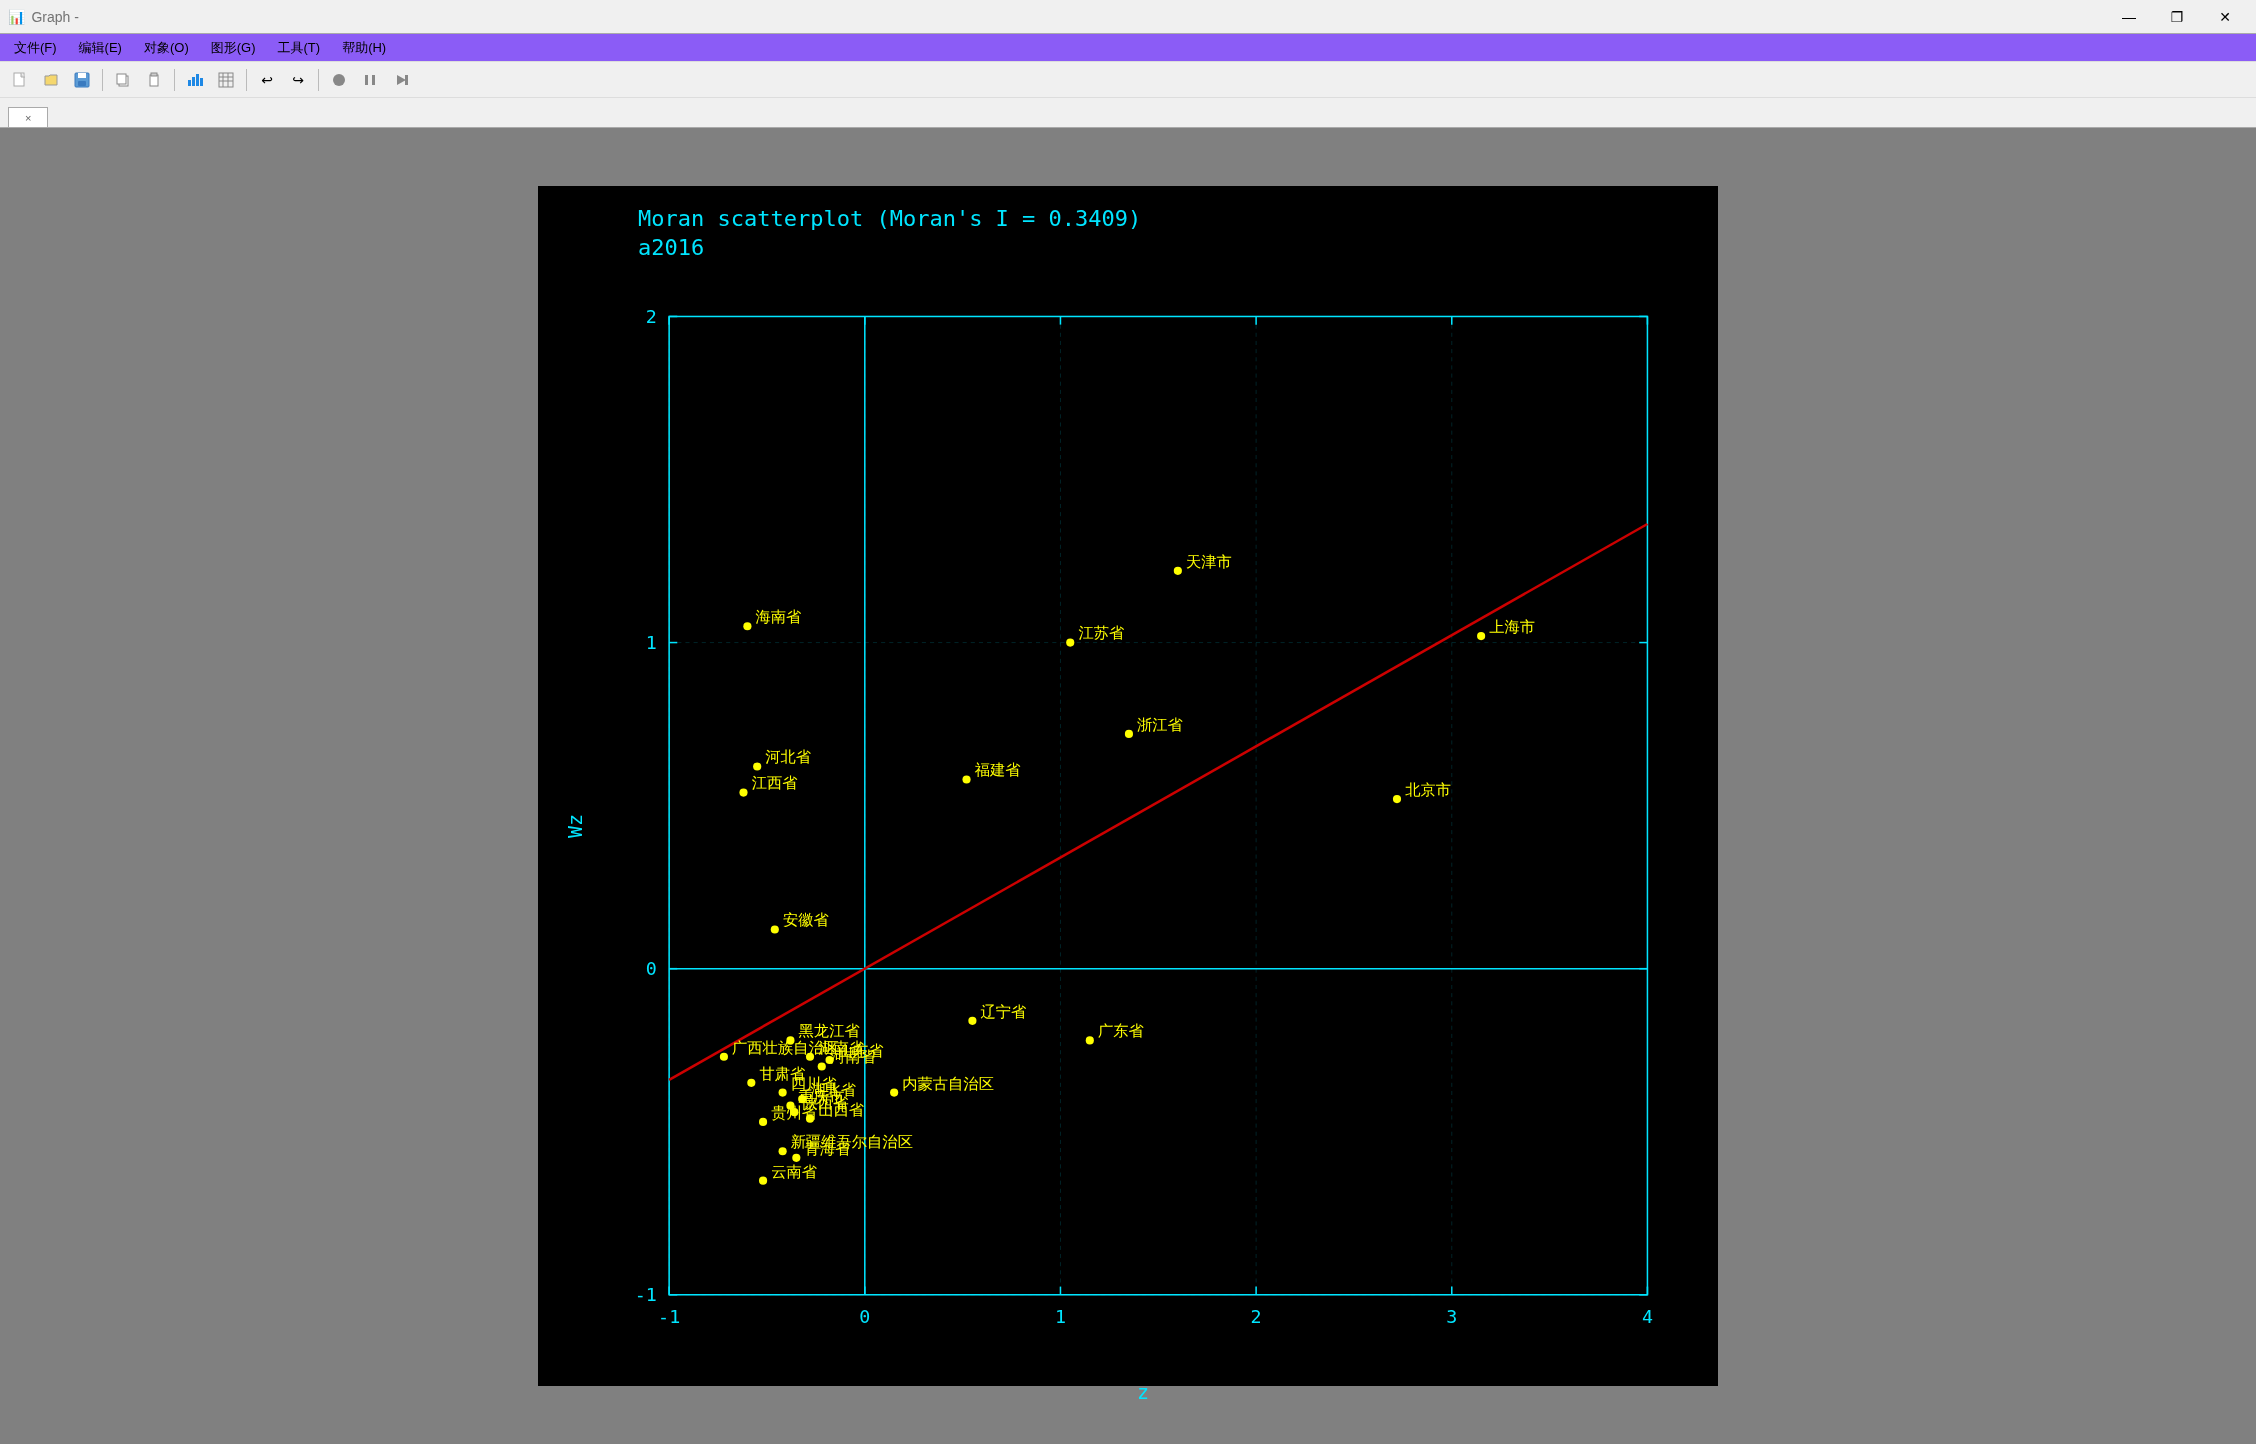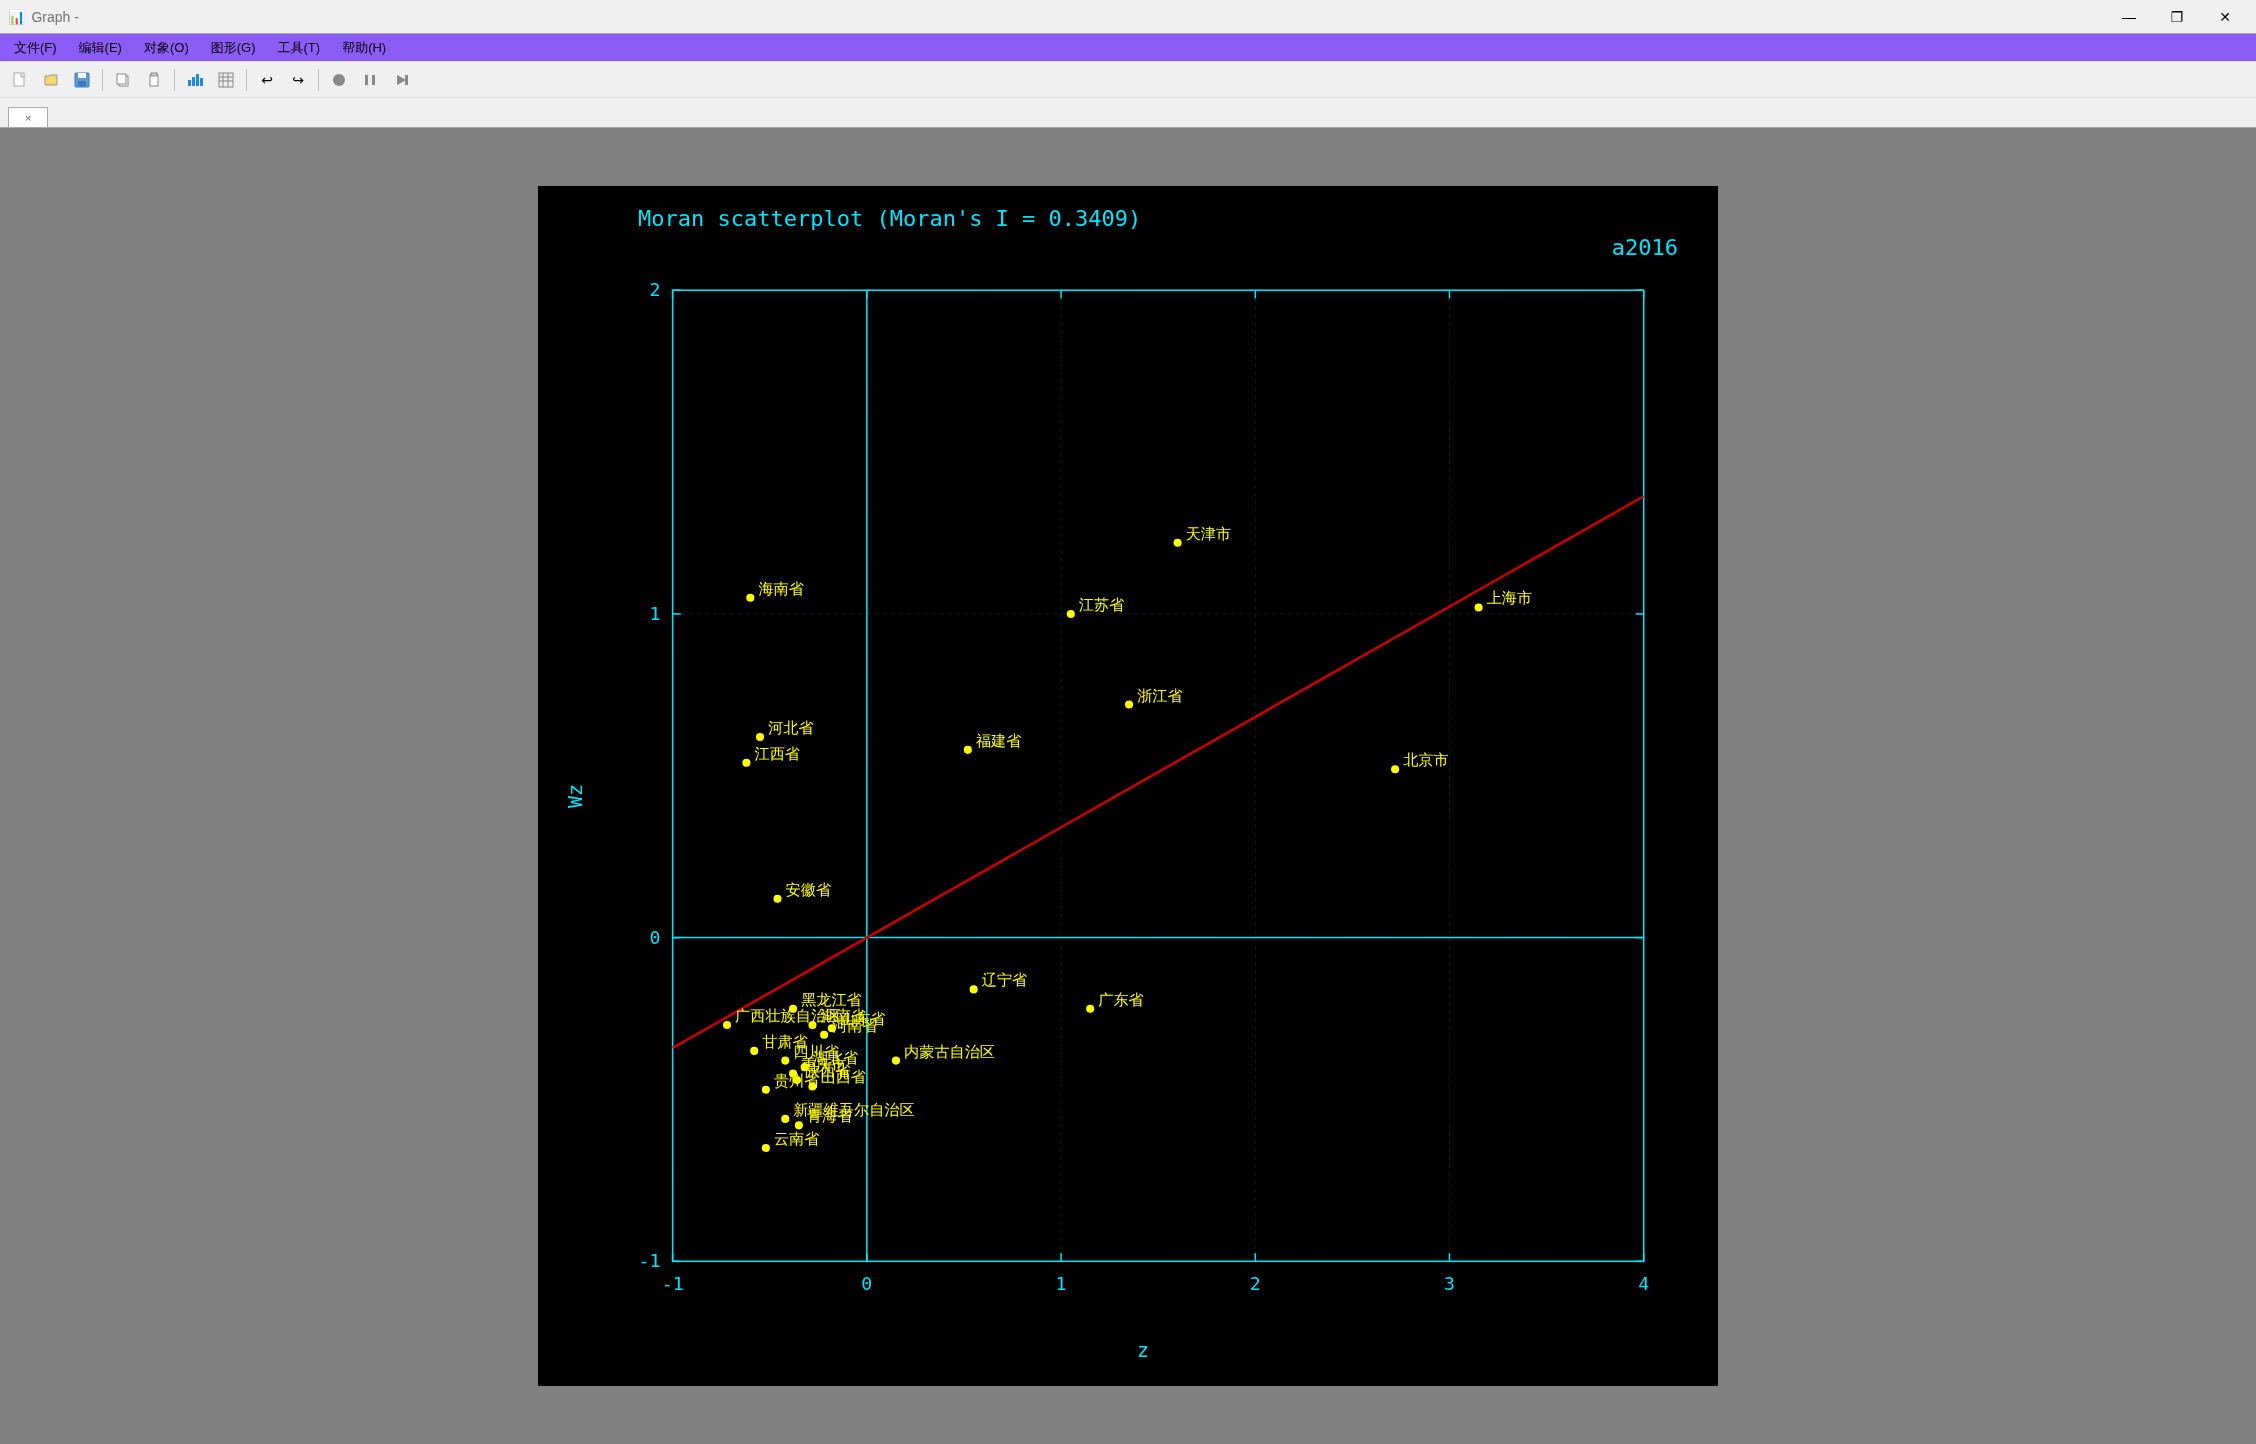--- a/index.html
+++ b/index.html
@@ -132,37 +132,37 @@
       padding: 20px;
       height: calc(1444px - 34px - 28px - 36px - 30px);
     }
 
     
     .graph-window {
       background: #000;
       width: 1180px;
       height: 1200px;
       position: relative;
-      padding: 20px 40px 48px 70px;
+      padding: 20px 40px 24px 70px;
     }
 
     .graph-title {
       color: #00e5ff;
       font-size: 22px;
       font-family: monospace;
       text-align: left;
       margin-bottom: 4px;
       padding-left: 30px;
     }
     .graph-subtitle {
       color: #00e5ff;
       font-size: 22px;
       font-family: monospace;
-      text-align: right;
-      margin-bottom: 10px;
+      text-align: left;
+      margin-bottom: 28px;
       padding-left: 30px;
     }
 
     .chart-area {
       position: relative;
       width: 100%;
       height: calc(100% - 80px);
     }
 
     svg.chart-svg {

